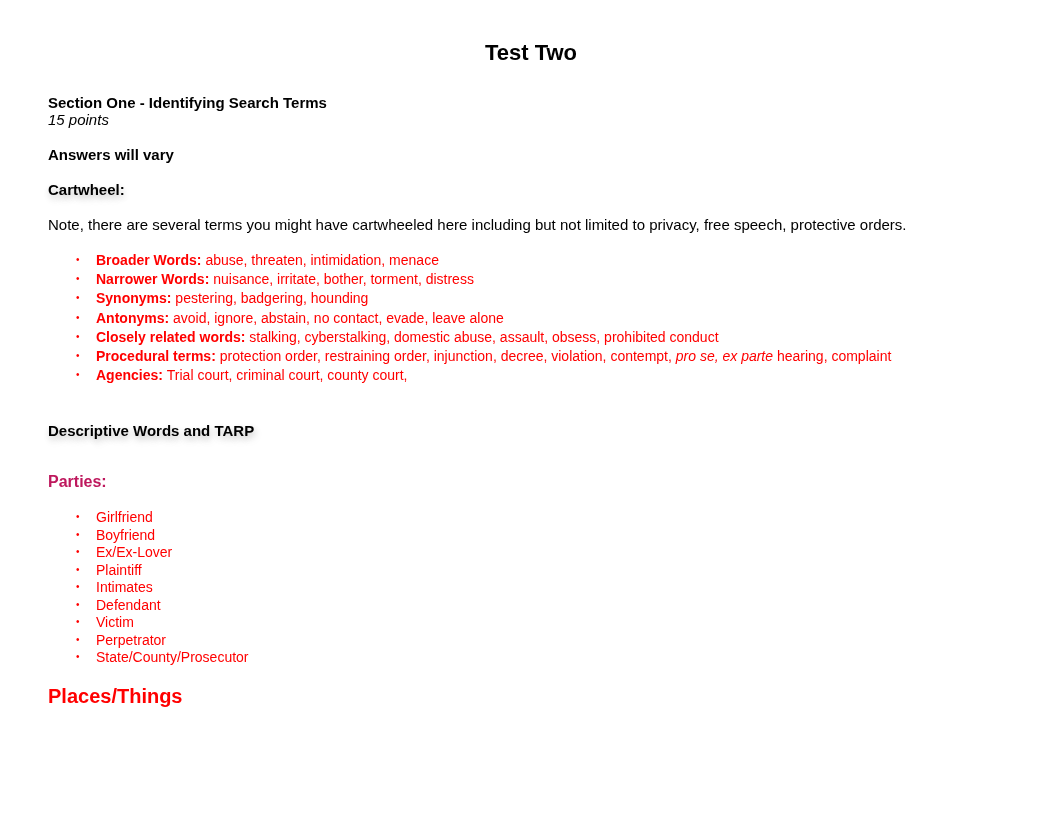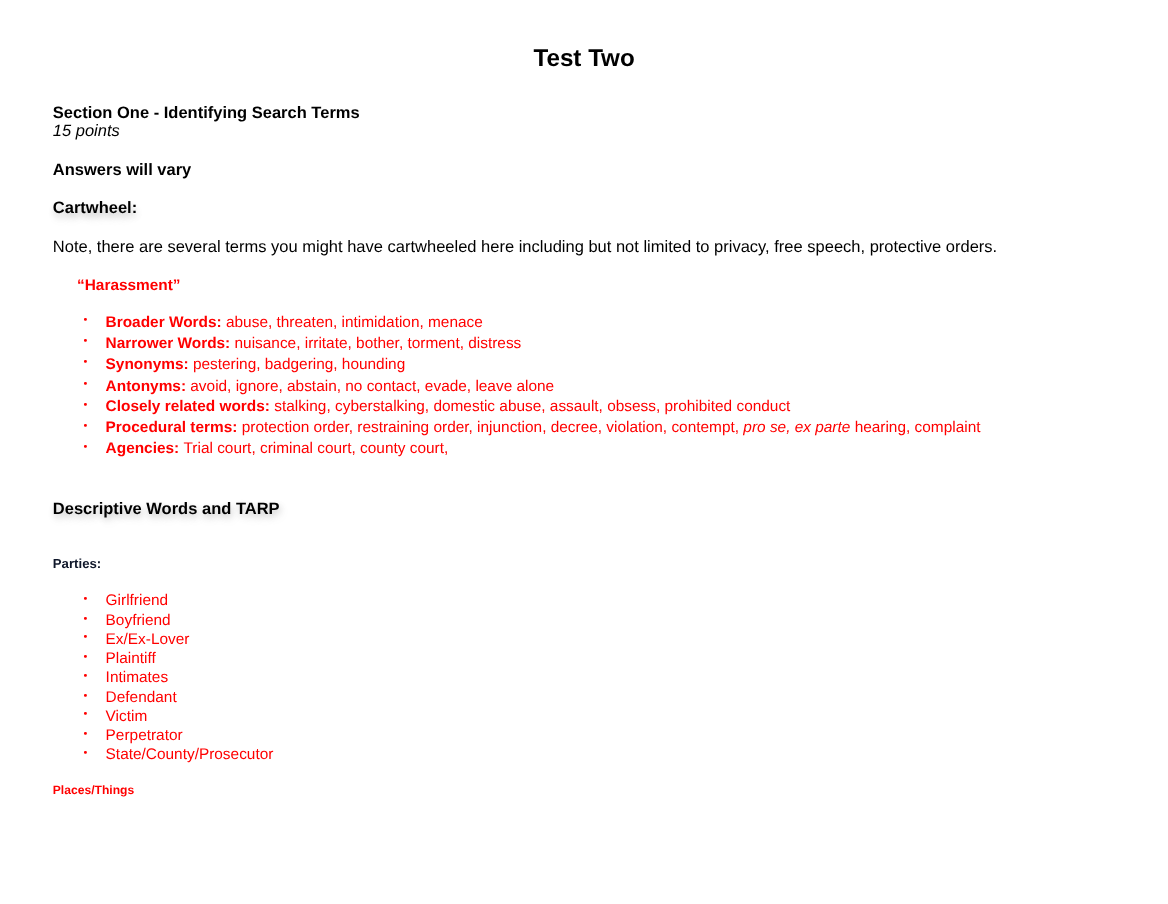--- a/index.html
+++ b/index.html
@@ -83,23 +83,23 @@
     .cartwheel-text {
       color: #f00;
     }
     .cartwheel-italic {
       font-style: italic;
     }
     .descriptive-block {
       margin-top: 38px;
     }
     .parties-title {
-      font-size: 12px;
+      font-size: 16px;
       font-weight: bold;
-      color: #0f172a;
+      color: #be185d;
       margin-bottom: 18px;
       margin-top: 16px;
     }
     ul.parties {
       list-style: none;
       margin-left: 34px;
     }
     ul.parties li {
       position: relative;
       padding-left: 14px;
@@ -109,21 +109,21 @@
     }
     ul.parties li::before {
       content: "•";
       position: absolute;
       left: -6px;
       top: 2px;
       color: #f00;
       font-size: 10px;
     }
     .places-title {
-      font-size: 11px;
+      font-size: 20px;
       font-weight: bold;
       color: #f00;
       margin-top: 18px;
     }
   </style>
 </head>
 <body>
 
 
 
@@ -132,21 +132,20 @@
 <div class="section-heading">Section One - Identifying Search Terms</div>
 <div class="points">15 points</div>
 
 <div class="answers-vary">Answers will vary</div>
 
 <div class="shadow-heading">Cartwheel:</div>
 
 <div class="note">Note, there are several terms you might have cartwheeled here including but not limited to privacy, free speech, protective orders.</div>
 
 <div class="harassment-block">
-  <div class="harassment-title red">“Harassment”</div>
   <ul class="cartwheel">
     <li>
       <span class="cartwheel-label">Broader Words: </span><span class="cartwheel-text">abuse, threaten, intimidation, menace</span>
     </li>
     <li>
       <span class="cartwheel-label">Narrower Words: </span><span class="cartwheel-text">nuisance, irritate, bother, torment, distress</span>
     </li>
     <li>
       <span class="cartwheel-label">Synonyms: </span><span class="cartwheel-text">pestering, badgering, hounding</span>
     </li>

